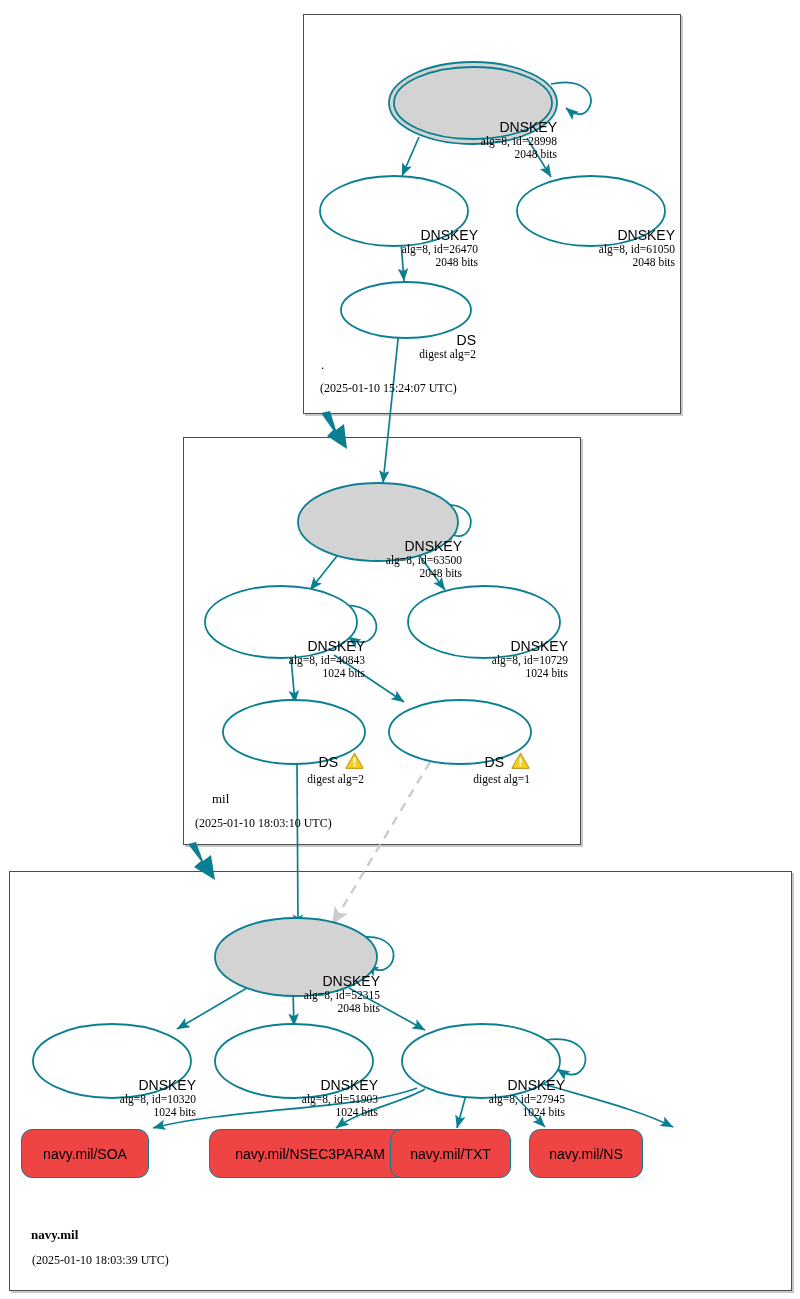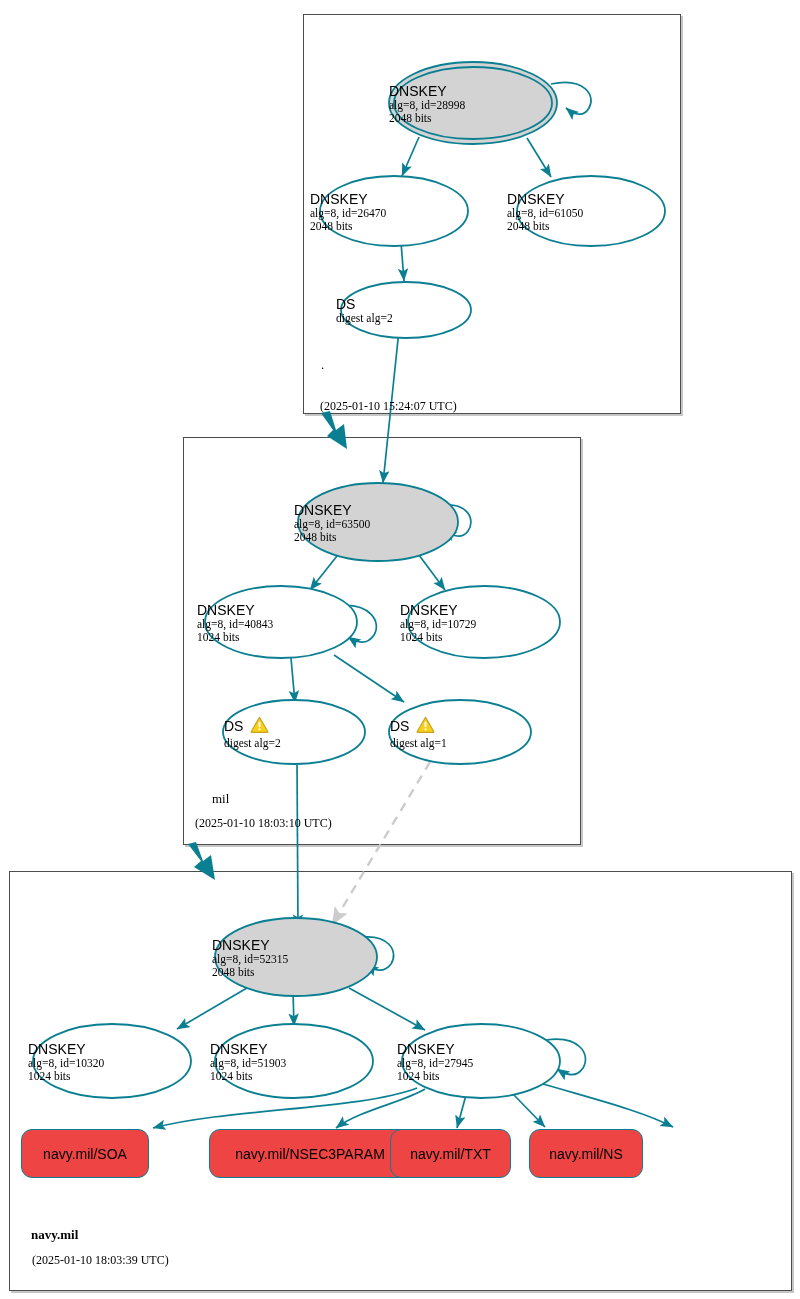--- a/index.html
+++ b/index.html
@@ -8,22 +8,22 @@
        -webkit-font-smoothing:antialiased;}
   #stage{position:absolute;left:0;top:0;width:800px;height:1299px;overflow:hidden;}
   svg.layer{position:absolute;left:0;top:0;width:800px;height:1299px;}
   .zonebox{position:absolute;background:#ffffff;border:1px solid #4d4d4d;
            box-shadow:2px 2px 0 0 rgba(0,0,0,0.22);}
   .zonelabel{position:absolute;color:#000;font-family:"Liberation Serif", serif;
              white-space:nowrap;}
   .zonename{font-size:13px;}
   .zonetime{font-size:12px;}
   .ell-text{position:absolute;text-align:center;color:#000;
-            display:flex;flex-direction:column;align-items:flex-start;justify-content:center;
-            pointer-events:none;}
+            display:flex;flex-direction:column;align-items:flex-end;justify-content:center;
+            pointer-events:none;margin-top:36px;}
   .t-main{font-family:"Liberation Sans", sans-serif;font-size:14px;line-height:15px;}
   .t-sub{font-family:"Liberation Serif", serif;font-size:11.5px;line-height:12.5px;}
   .rrbox{position:absolute;background:#ef4444;border:1.6px solid #0b7f92;border-radius:11px;
          display:flex;align-items:center;justify-content:center;
          font-family:"Liberation Sans", sans-serif;font-size:14px;color:#000;}
   .warn{display:inline-block;vertical-align:middle;}
 </style>
 </head>
 <body>
 
@@ -214,21 +214,21 @@
     <div class="t-sub">alg=8, id=27945</div>
     <div class="t-sub">1024 bits</div>
   </div>
 
   <div class="rrbox" style="left:21px;top:1129px;width:126px;height:47px;">navy.mil/SOA</div>
   <div class="rrbox" style="left:167px;top:1129px;width:200px;height:47px;margin-left:42px;">navy.mil/NSEC3PARAM</div>
   <div class="rrbox" style="left:390px;top:1129px;width:119px;height:47px;">navy.mil/TXT</div>
   <div class="rrbox" style="left:529px;top:1129px;width:112px;height:47px;">navy.mil/NS</div>
 
   <div class="zonelabel zonename" style="left:321px;top:357px;">.</div>
-  <div class="zonelabel zonetime" style="left:320px;top:399px;">(2025-01-10 15:24:07 UTC)</div>
+  <div class="zonelabel zonetime" style="left:320px;top:381px;">(2025-01-10 15:24:07 UTC)</div>
 
   <div class="zonelabel zonename" style="left:196px;top:791px;margin-left:16px;">mil</div>
   <div class="zonelabel zonetime" style="left:195px;top:816px;">(2025-01-10 18:03:10 UTC)</div>
 
   <div class="zonelabel zonename" style="left:31px;top:1227px;font-weight:bold;">navy.mil</div>
   <div class="zonelabel zonetime" style="left:32px;top:1253px;">(2025-01-10 18:03:39 UTC)</div>
 
 </div>
 
 </body></html>

